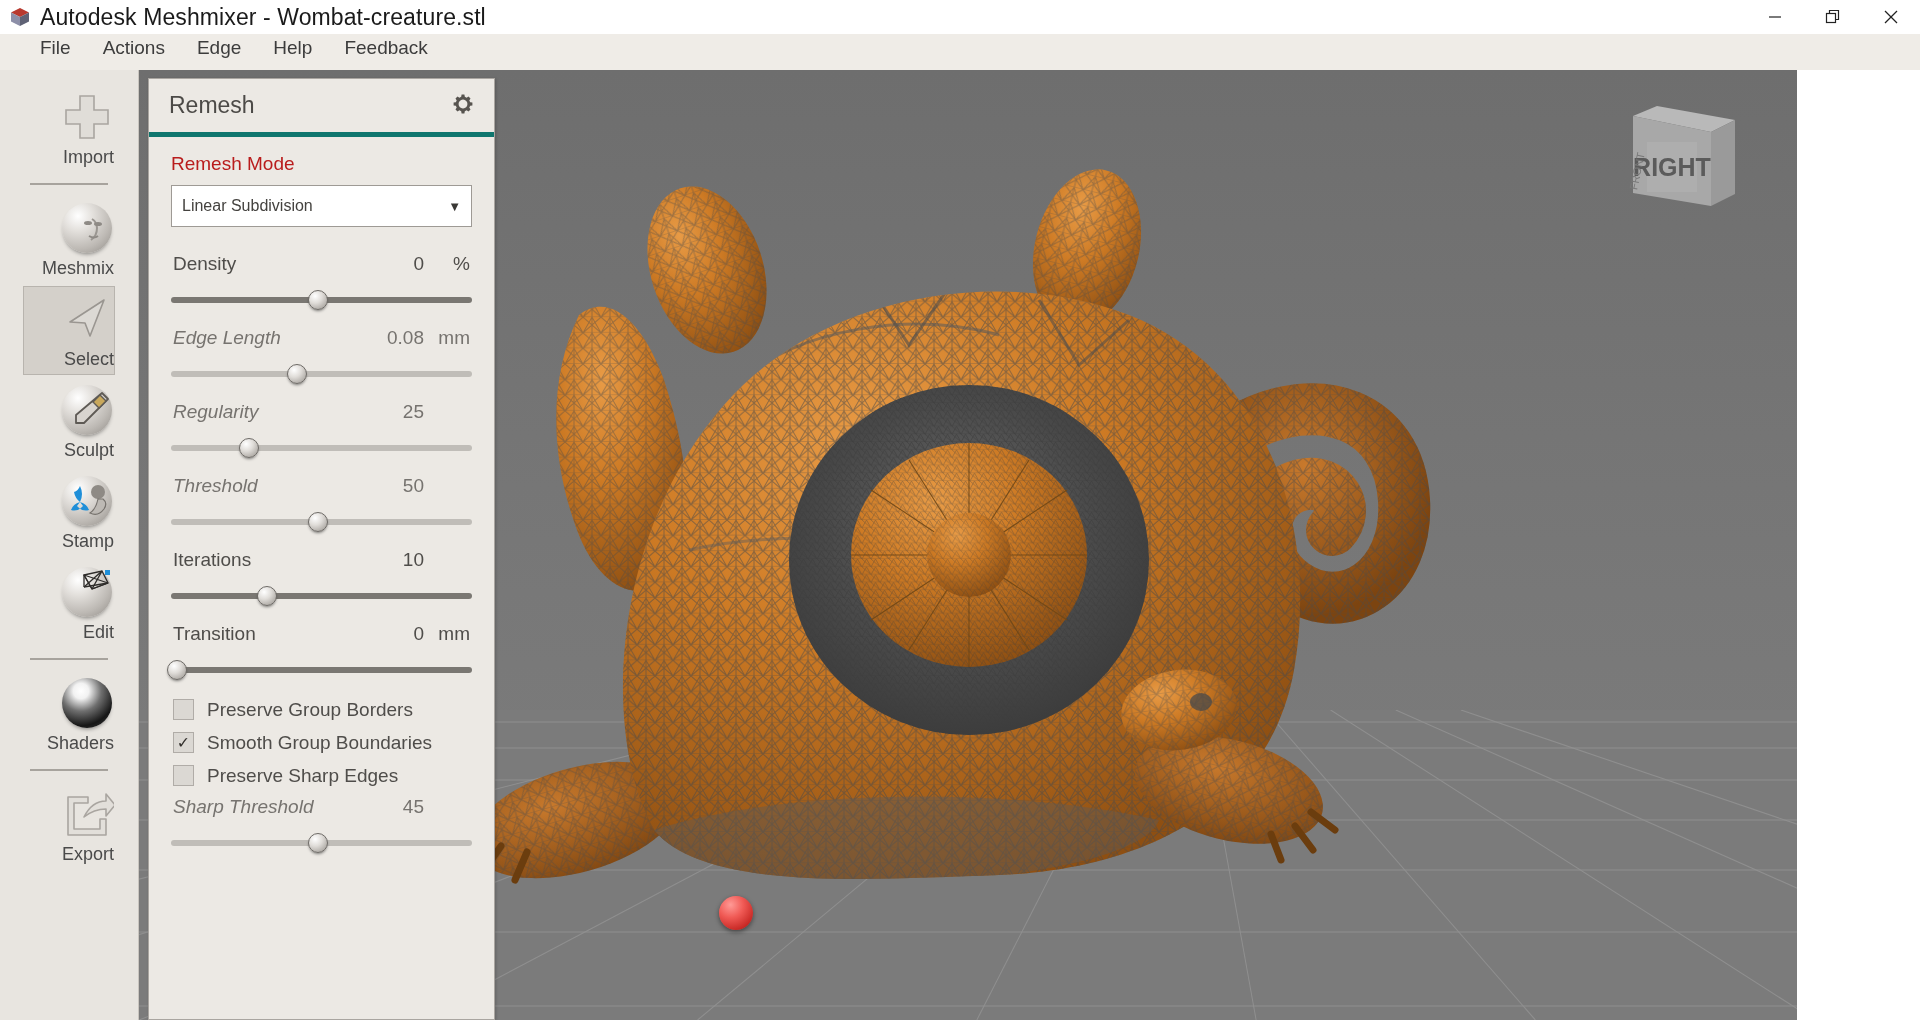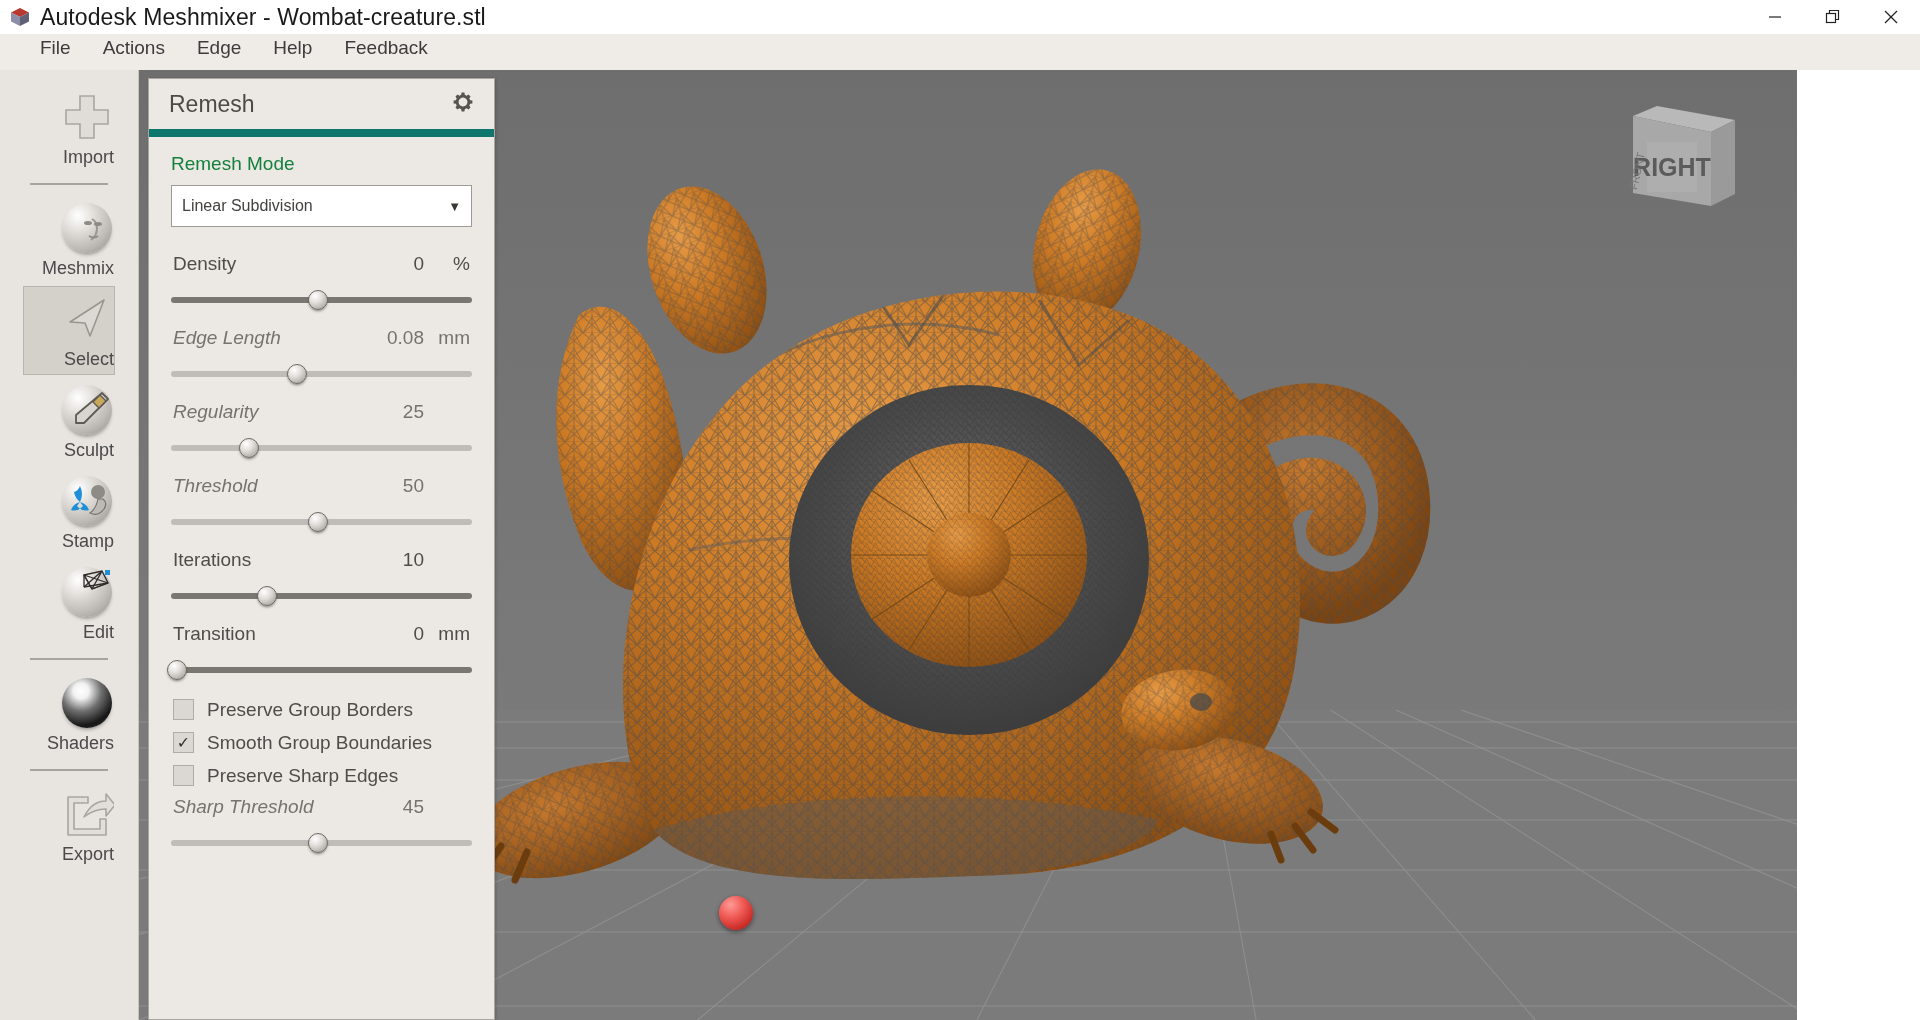--- a/index.html
+++ b/index.html
@@ -61,27 +61,27 @@
 
   
   .panel {
     position: absolute; top: 78px; left: 148px; width: 347px; height: 942px;
     background: #ece9e4;
     border: 1px solid #a9a5a0;
     box-shadow: 1px 1px 3px rgba(0,0,0,.20);
   }
   .panel-head {
     height: 58px; display: flex; align-items: center;
-    border-bottom: 8px solid #0f766e; padding: 0 20px;
+    border-bottom: 5px solid #0f766e; padding: 0 20px;
   }
   .panel-title { font-size: 23px; color: #4c4a47; }
   .gear { margin-left: auto; cursor: pointer; }
   .panel-body { padding: 16px 22px 0 22px; }
 
-  .field-label { font-size: 19px; color: #15803d; margin-bottom: 10px; }
+  .field-label { font-size: 19px; color: #b91c1c; margin-bottom: 10px; }
 
   .dropdown {
     height: 42px; background: #ffffff; border: 1px solid #9e9a95;
     display: flex; align-items: center; padding: 0 10px;
     margin-bottom: 22px; cursor: pointer;
   }
   .dd-value { font-size: 16px; color: #44423f; flex: 1; }
   .dd-caret { font-size: 13px; color: #3a3835; }
 
   .slider-row { margin-bottom: 4px; }

